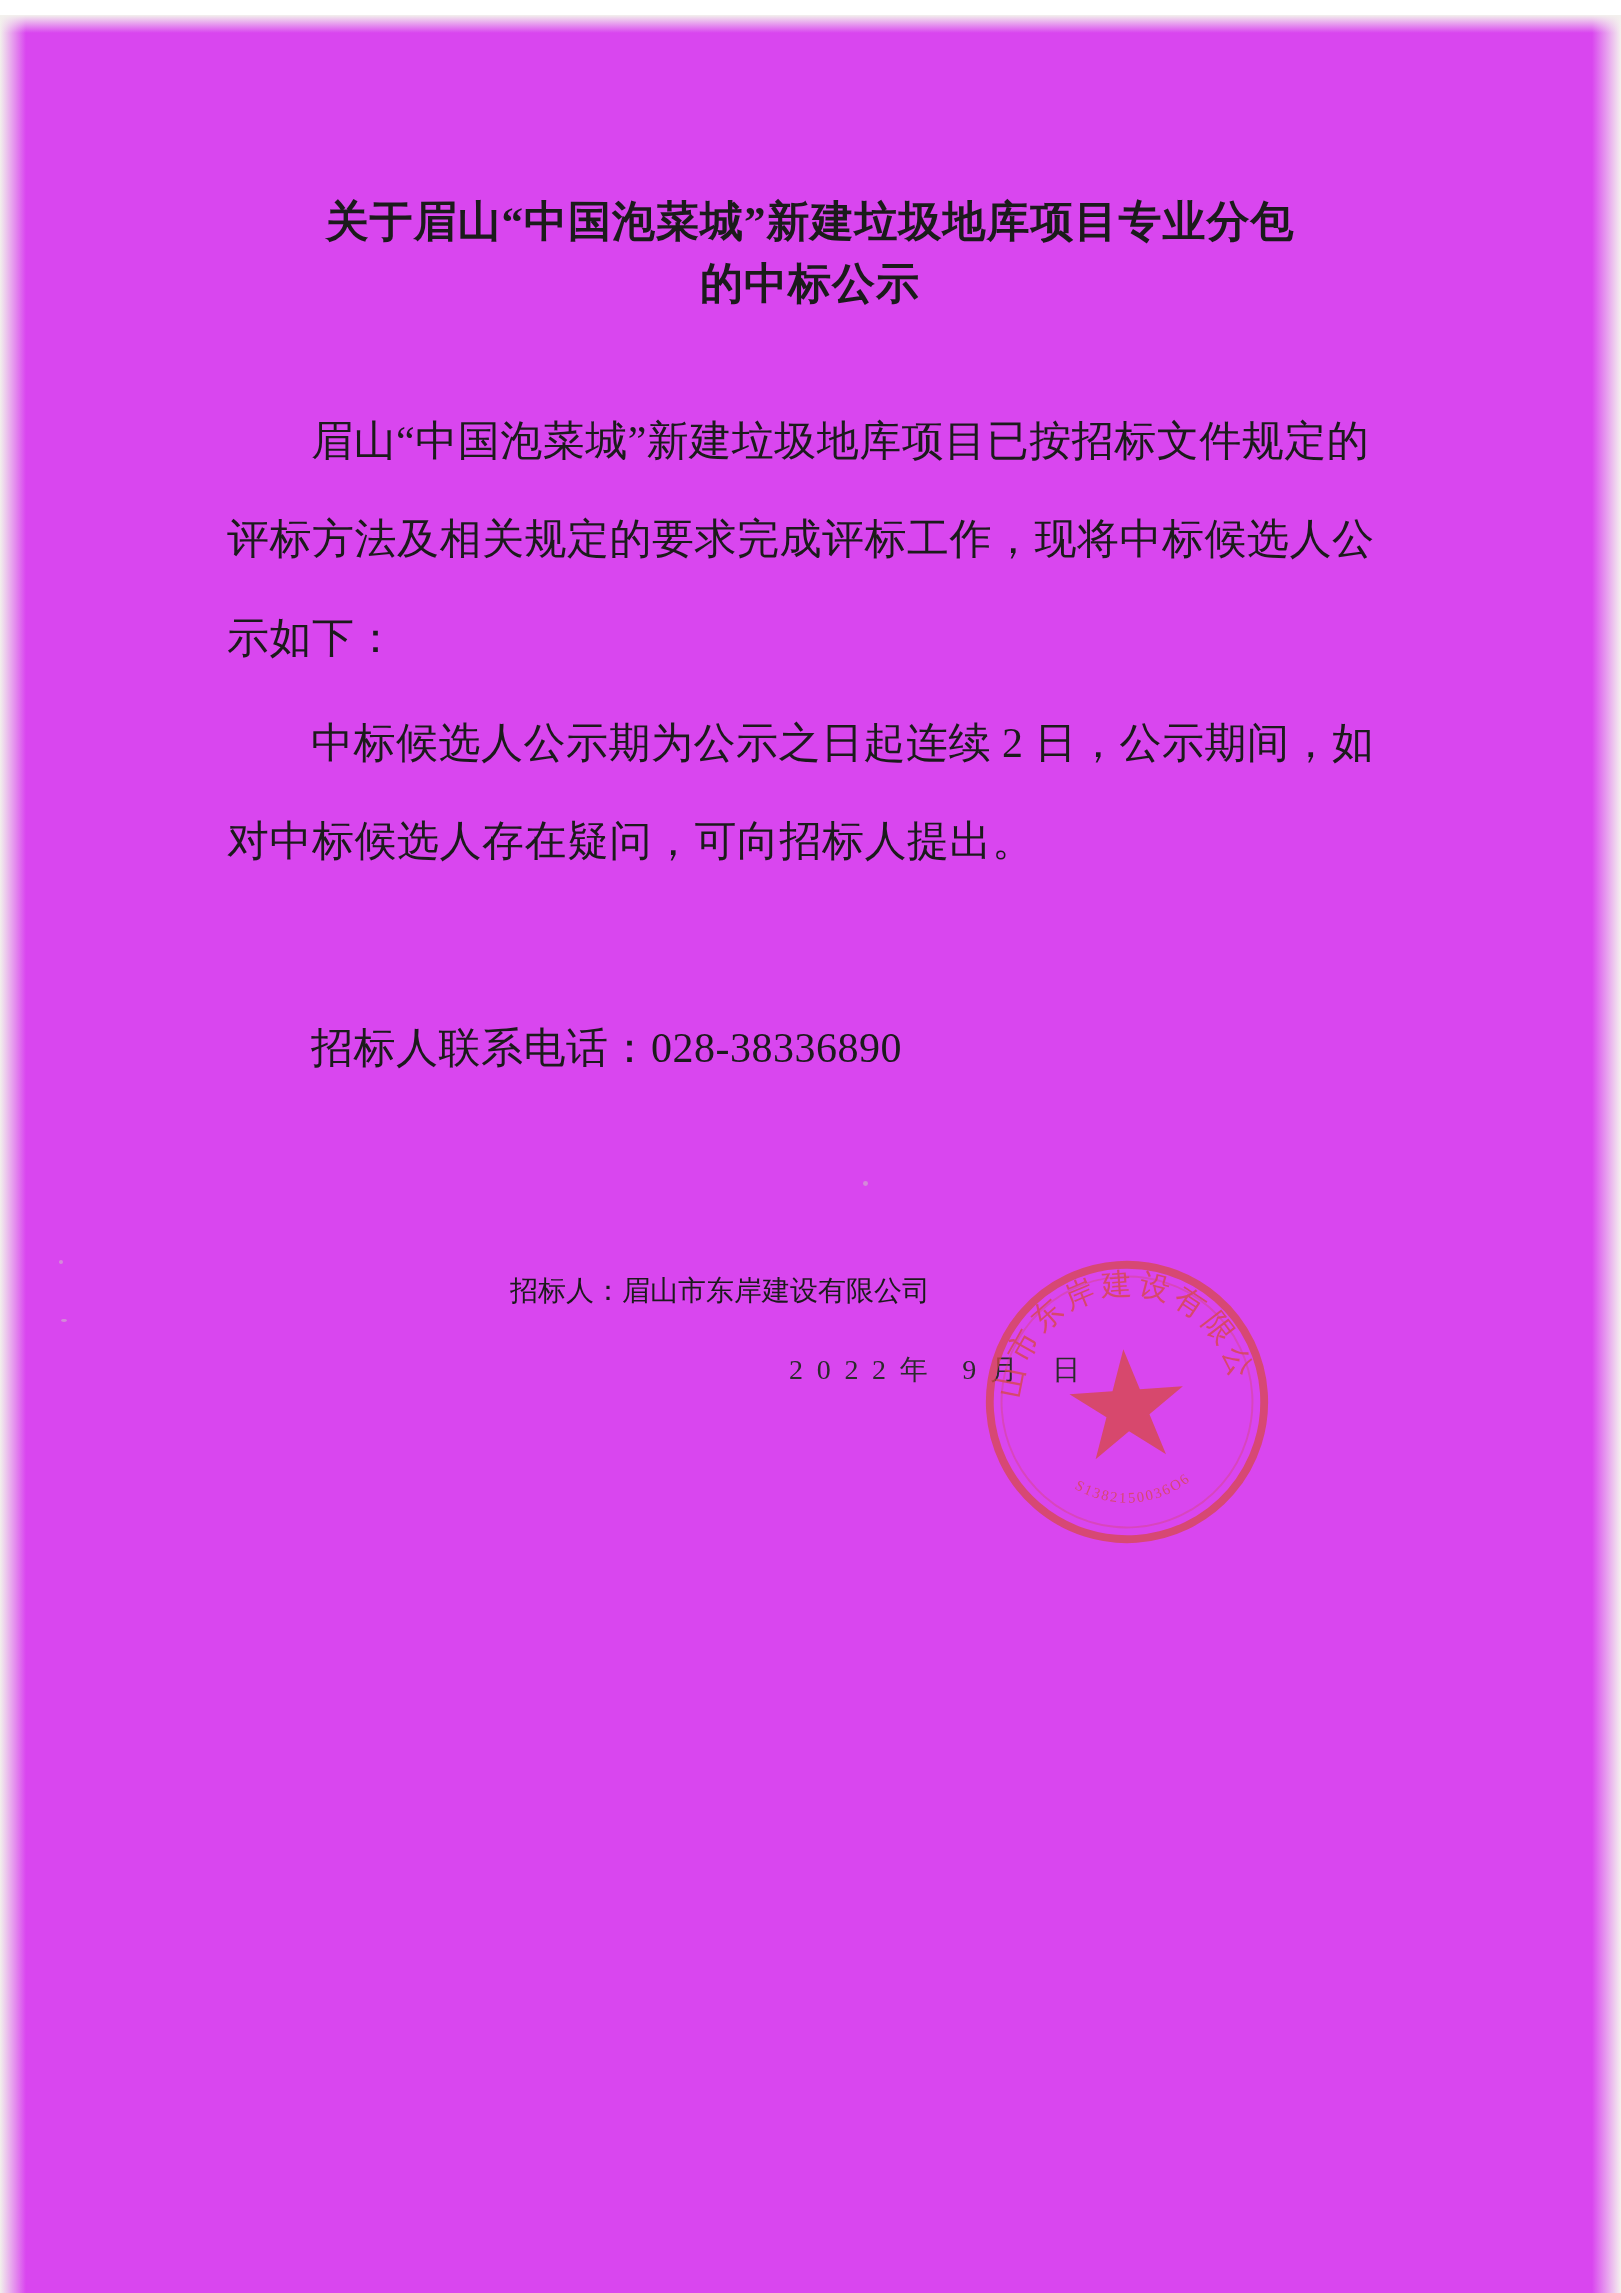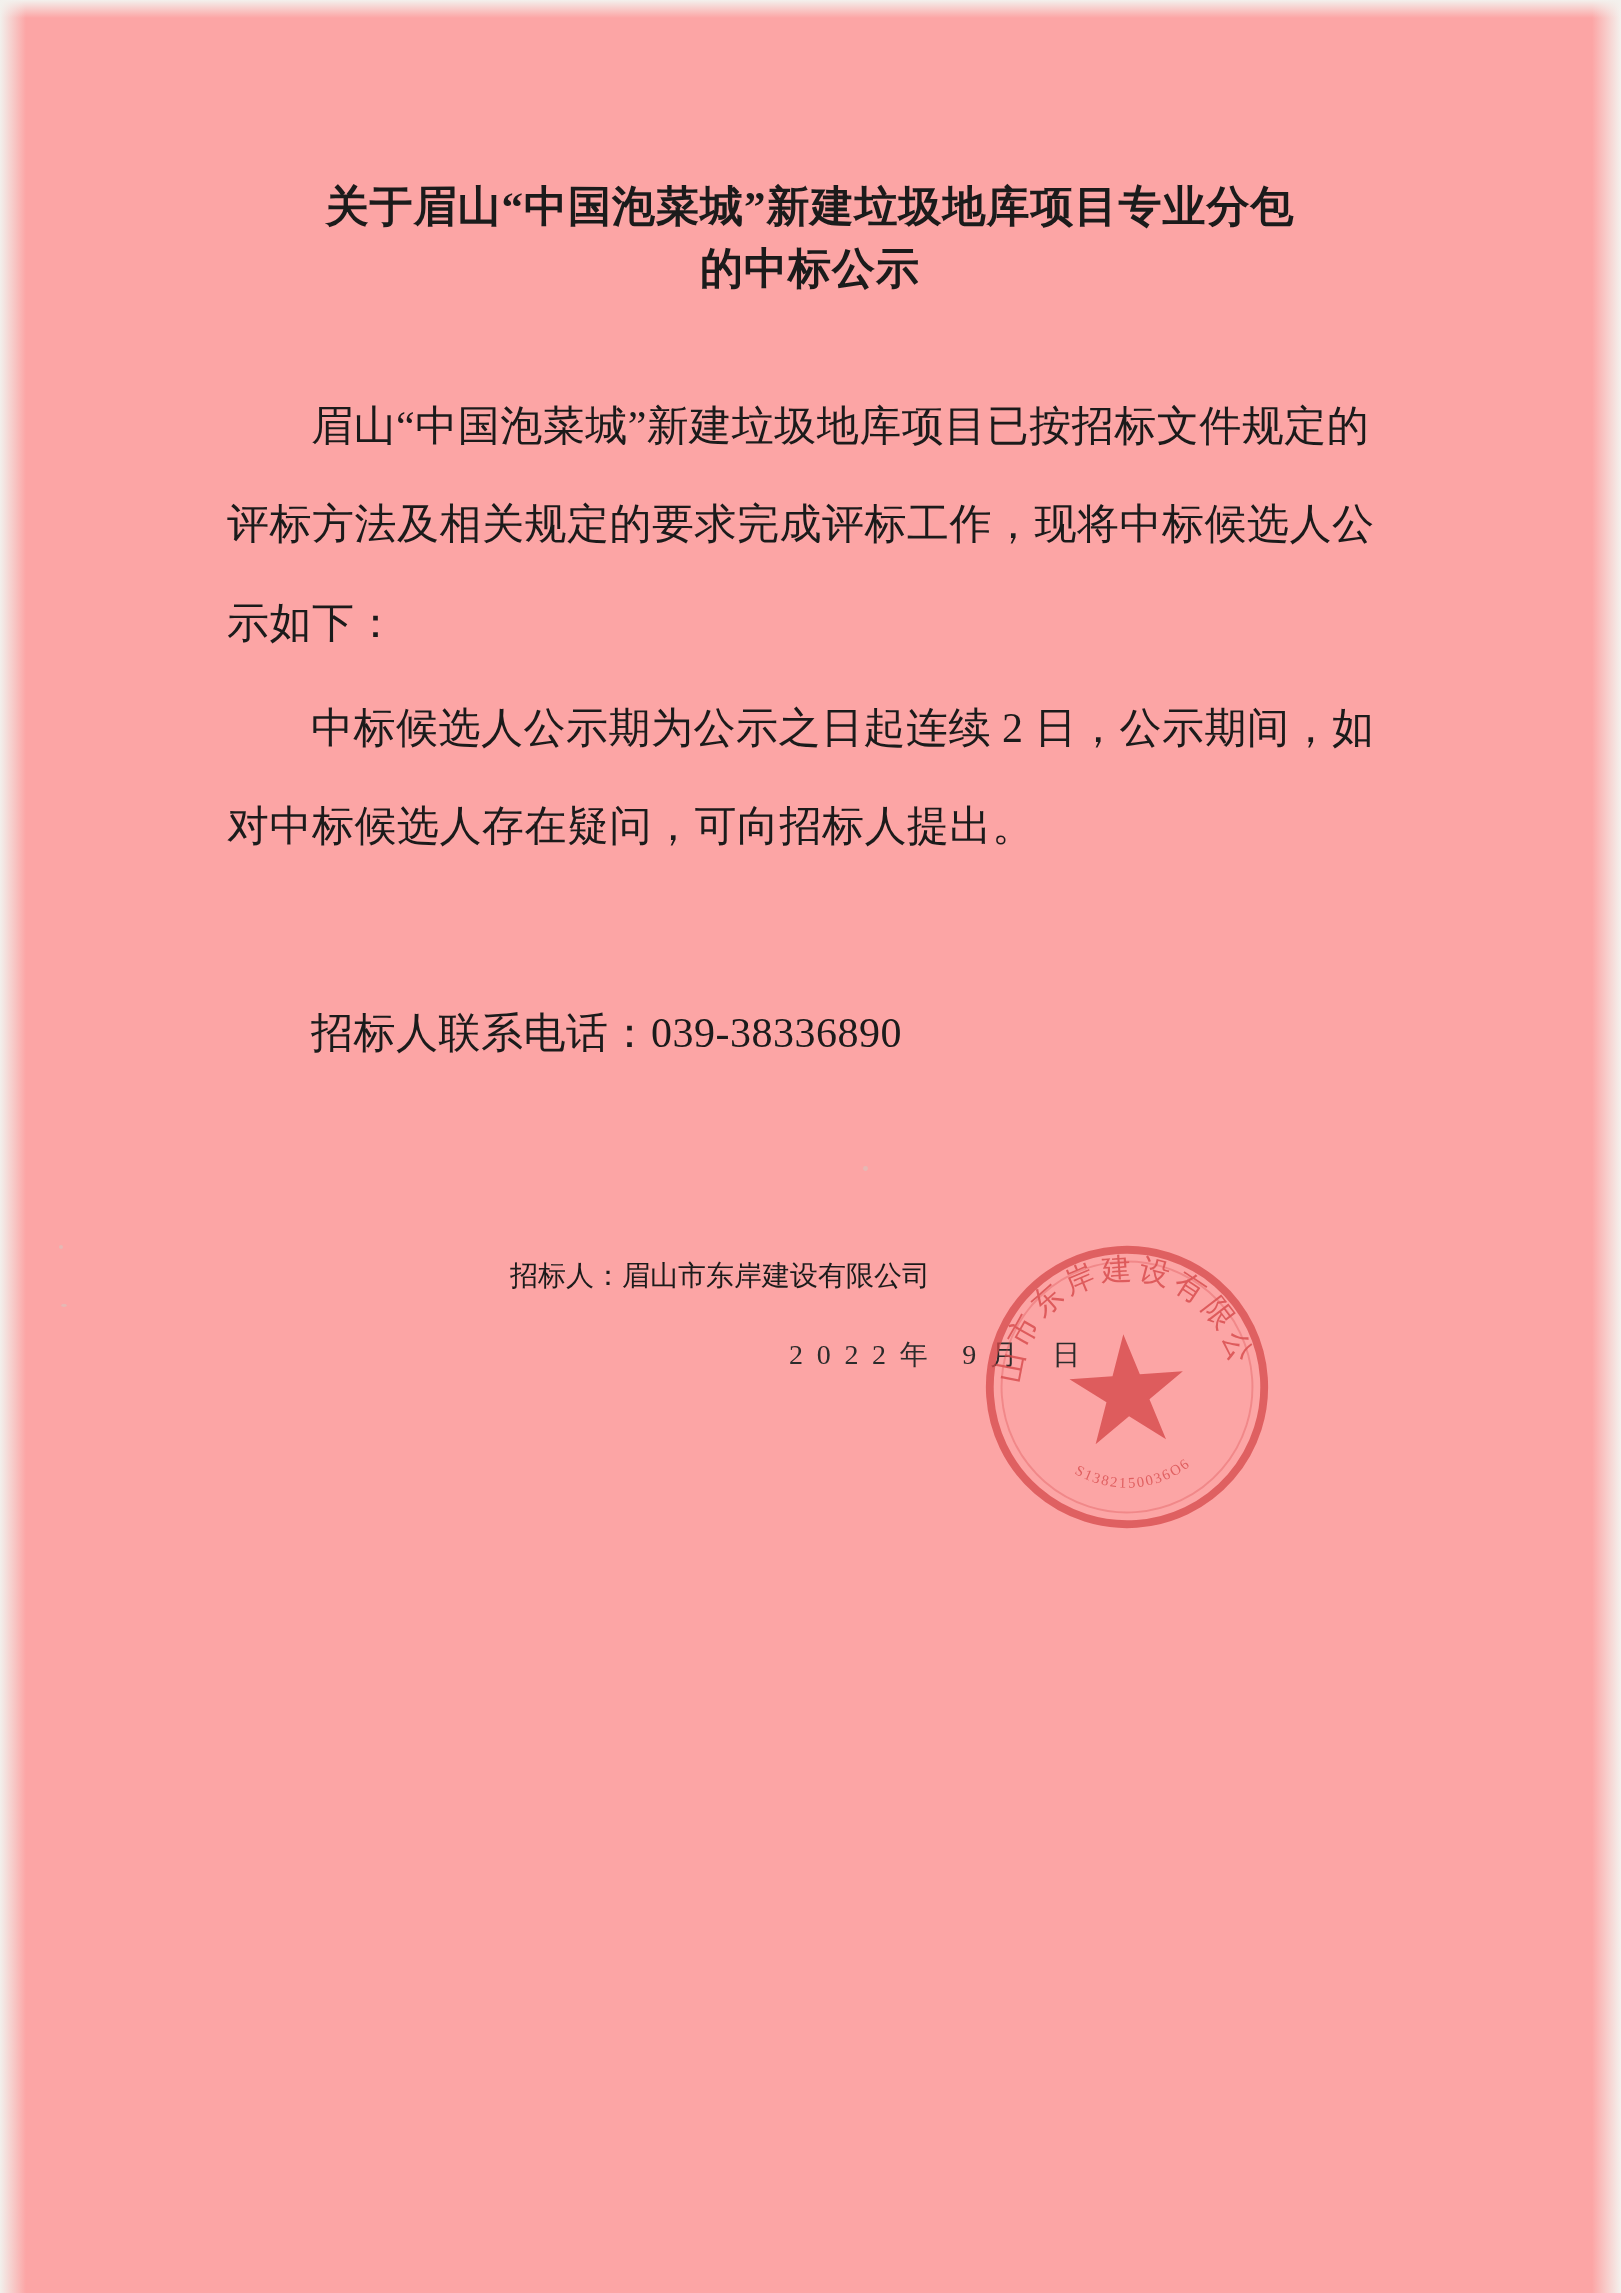--- a/index.html
+++ b/index.html
@@ -12,21 +12,22 @@
     height: 2294px;
     position: relative;
     font-family: "Liberation Serif", "DejaVu Serif", serif;
     color: #1b1b1b;
     overflow: hidden;
   }
 
   .page {
     position: absolute;
     inset: 0;
-    background: #fca5a5;
+    background: #d946ef;
+    margin-top: 15px;
   }
 
   
   .scan-edge-left {
     position: absolute;
     left: 0; top: 0; bottom: 0;
     width: 25.5px;
     background: linear-gradient(to right, #f2f0ec, rgba(255,255,255,0));
     pointer-events: none;
   }
@@ -149,21 +150,21 @@
       <span>关于眉山“中国泡菜城”新建垃圾地库项目专业分包</span>
       <span class="line2">的中标公示</span>
     </h1>
 
     <div class="body-block">
       <p class="para">眉山“中国泡菜城”新建垃圾地库项目已按招标文件规定的评标方法及相关规定的要求完成评标工作，现将中标候选人公示如下：</p>
       <p class="para">中标候选人公示期为公示之日起连续 2 日，公示期间，如对中标候选人存在疑问，可向招标人提出。</p>
 
       <div class="spacer-lg"></div>
 
-      <p class="para contact">招标人联系电话：039-38336890</p>
+      <p class="para contact">招标人联系电话：028-38336890</p>
     </div>
   </div>
 
   <div class="signature-block">
     <div class="sig-line">招标人：眉山市东岸建设有限公司</div>
     <div class="sig-date faded">2022年  9月  日</div>
   </div>
 
   <div class="seal">
     <svg width="294" height="294" viewBox="0 0 300 300" xmlns="http://www.w3.org/2000/svg">

